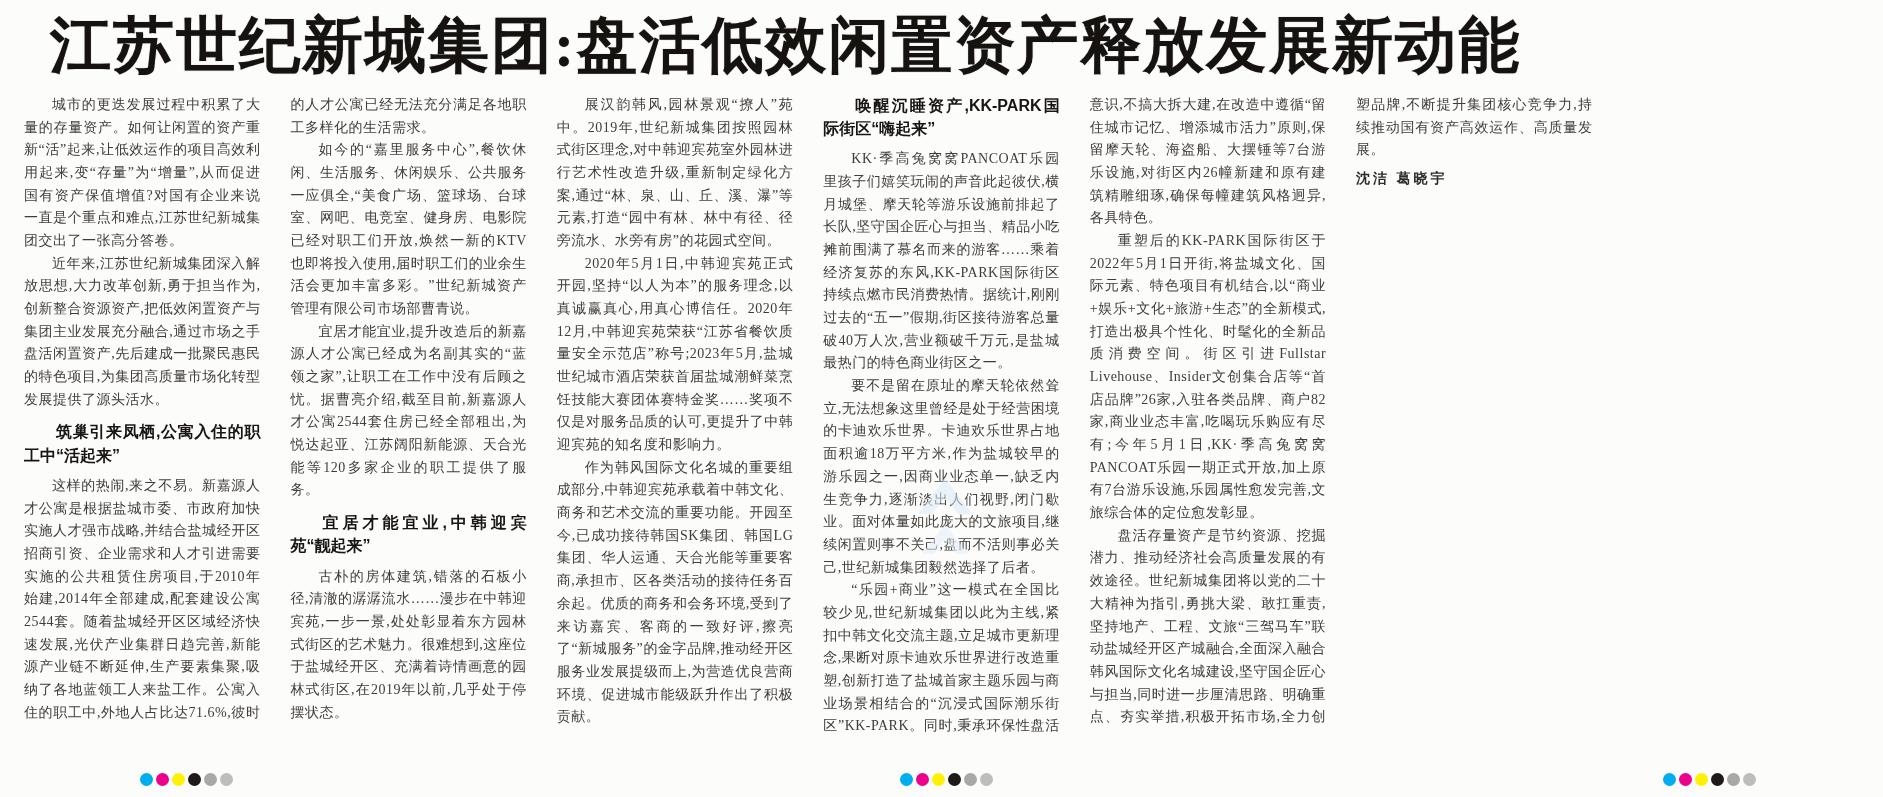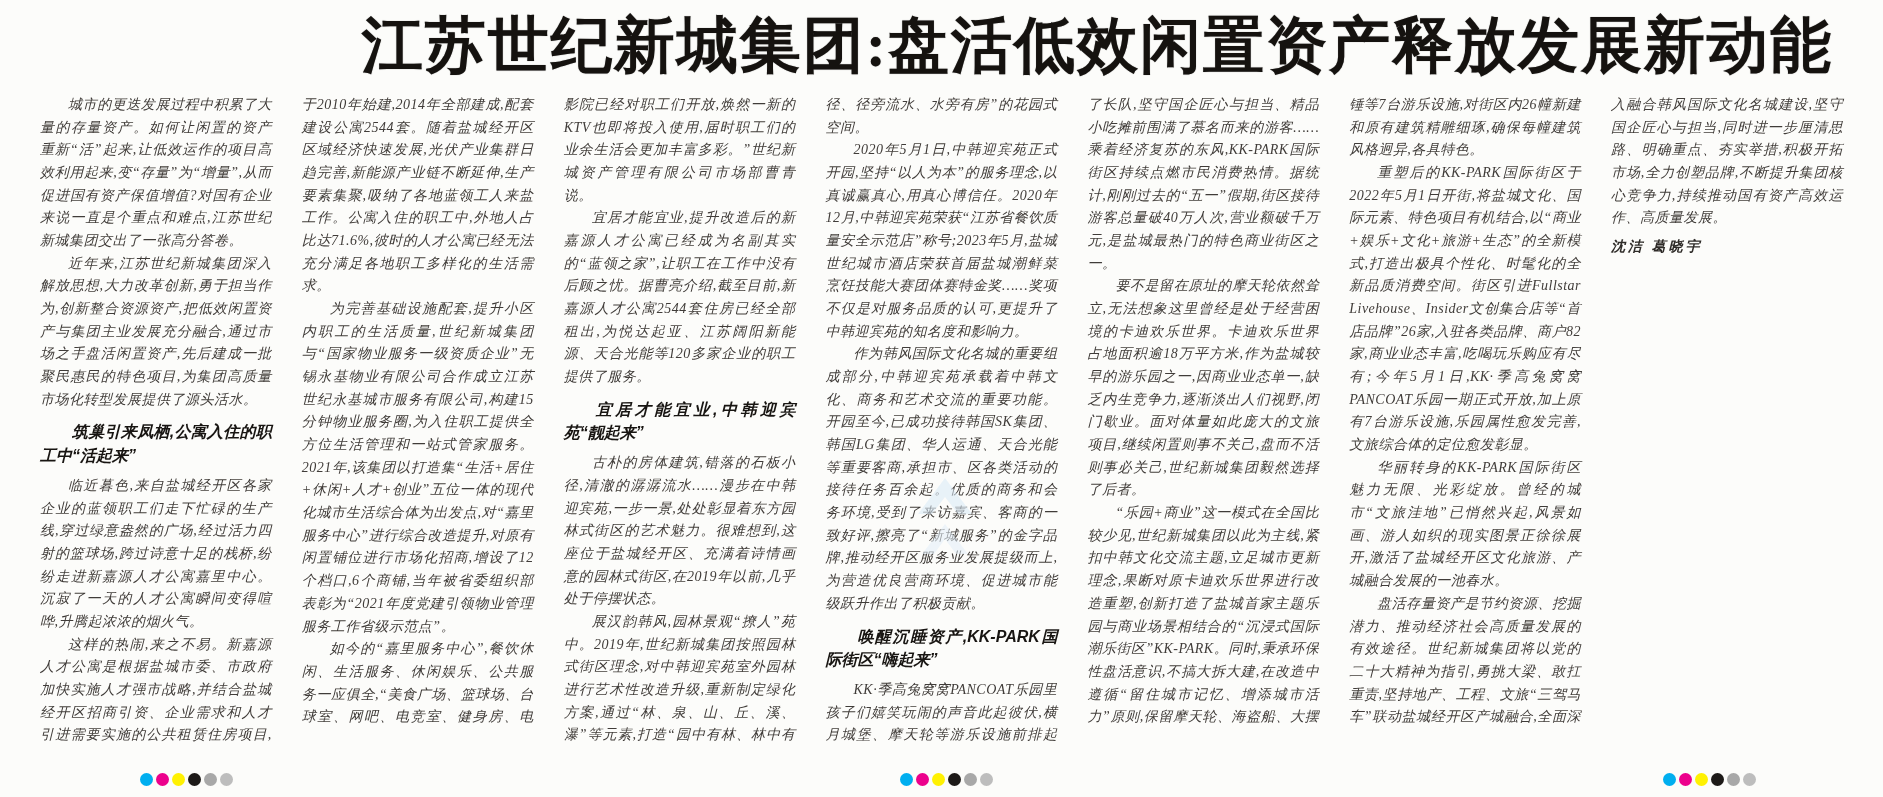--- a/index.html
+++ b/index.html
@@ -3,38 +3,37 @@
 <meta charset="utf-8">
 <style>
   html,body{margin:0;padding:0;}
   body{
     width:1883px;height:797px;position:relative;overflow:hidden;
     background:#fcfcfa;
     font-family:"Liberation Serif", serif;
   }
   .headline{
     margin:0;padding:14px 50px 16px 50px;
-    text-align:right;
+    text-align:left;
     font-size:61px;font-weight:bold;color:#15120f;
     letter-spacing:2px;line-height:1.05;
     font-family:"Liberation Serif", serif;
     text-shadow:0 0 1px rgba(0,0,0,.45);
   }
   .article{
     height:654px;
-    margin:0 40px;
+    margin:0 24px;
     column-count:7;
     column-gap:30px;
     column-fill:auto;
     text-align:justify;
     color:#403c39;
     font-size:14px;
     line-height:1.62;
     letter-spacing:.5px;
-    font-style:italic;
   }
   .article p{margin:0;text-indent:2em;}
   .article h2.subheading{
     font-family:"Liberation Sans", sans-serif;
     font-size:16px;font-weight:bold;color:#181512;
     margin:9px 0 8px 0;text-indent:2em;line-height:1.45;
     letter-spacing:0;
   }
   .article p.byline{
     text-indent:0;margin-top:6px;padding-right:14px;
@@ -51,36 +50,33 @@
 </style>
 </head>
 <body>
 
 <h1 class="headline">江苏世纪新城集团:盘活低效闲置资产释放发展新动能</h1>
 
 <div class="article">
     <p class="paragraph">城市的更迭发展过程中积累了大量的存量资产。如何让闲置的资产重新“活”起来,让低效运作的项目高效利用起来,变“存量”为“增量”,从而促进国有资产保值增值?对国有企业来说一直是个重点和难点,江苏世纪新城集团交出了一张高分答卷。</p>
     <p class="paragraph">近年来,江苏世纪新城集团深入解放思想,大力改革创新,勇于担当作为,创新整合资源资产,把低效闲置资产与集团主业发展充分融合,通过市场之手盘活闲置资产,先后建成一批聚民惠民的特色项目,为集团高质量市场化转型发展提供了源头活水。</p>
     <h2 class="subheading">筑巢引来凤栖,公寓入住的职工中“活起来”</h2>
-    <p class="paragraph">临近暮色,来自盐城经开区各家企业的蓝领职工们走下忙碌的生产线,穿过绿意盎然的广场,经过活力四射的篮球场,跨过诗意十足的栈桥,纷纷走进新嘉源人才公寓嘉里中心。沉寂了一天的人才公寓瞬间变得喧哗,升腾起浓浓的烟火气。</p>
     <p class="paragraph">这样的热闹,来之不易。新嘉源人才公寓是根据盐城市委、市政府加快实施人才强市战略,并结合盐城经开区招商引资、企业需求和人才引进需要实施的公共租赁住房项目,于2010年始建,2014年全部建成,配套建设公寓2544套。随着盐城经开区区域经济快速发展,光伏产业集群日趋完善,新能源产业链不断延伸,生产要素集聚,吸纳了各地蓝领工人来盐工作。公寓入住的职工中,外地人占比达71.6%,彼时的人才公寓已经无法充分满足各地职工多样化的生活需求。</p>
-    <p class="paragraph">为完善基础设施配套,提升小区内职工的生活质量,世纪新城集团与“国家物业服务一级资质企业”无锡永基物业有限公司合作成立江苏世纪永基城市服务有限公司,构建15分钟物业服务圈,为入住职工提供全方位生活管理和一站式管家服务。2021年,该集团以打造集“生活+居住+休闲+人才+创业”五位一体的现代化城市生活综合体为出发点,对“嘉里服务中心”进行综合改造提升,对原有闲置铺位进行市场化招商,增设了12个档口,6个商铺,当年被省委组织部表彰为“2021年度党建引领物业管理服务工作省级示范点”。</p>
     <p class="paragraph">如今的“嘉里服务中心”,餐饮休闲、生活服务、休闲娱乐、公共服务一应俱全,“美食广场、篮球场、台球室、网吧、电竞室、健身房、电影院已经对职工们开放,焕然一新的KTV也即将投入使用,届时职工们的业余生活会更加丰富多彩。”世纪新城资产管理有限公司市场部曹青说。</p>
     <p class="paragraph">宜居才能宜业,提升改造后的新嘉源人才公寓已经成为名副其实的“蓝领之家”,让职工在工作中没有后顾之忧。据曹亮介绍,截至目前,新嘉源人才公寓2544套住房已经全部租出,为悦达起亚、江苏阔阳新能源、天合光能等120多家企业的职工提供了服务。</p>
     <h2 class="subheading">宜居才能宜业,中韩迎宾苑“靓起来”</h2>
     <p class="paragraph">古朴的房体建筑,错落的石板小径,清澈的潺潺流水……漫步在中韩迎宾苑,一步一景,处处彰显着东方园林式街区的艺术魅力。很难想到,这座位于盐城经开区、充满着诗情画意的园林式街区,在2019年以前,几乎处于停摆状态。</p>
     <p class="paragraph">展汉韵韩风,园林景观“撩人”苑中。2019年,世纪新城集团按照园林式街区理念,对中韩迎宾苑室外园林进行艺术性改造升级,重新制定绿化方案,通过“林、泉、山、丘、溪、瀑”等元素,打造“园中有林、林中有径、径旁流水、水旁有房”的花园式空间。</p>
     <p class="paragraph">2020年5月1日,中韩迎宾苑正式开园,坚持“以人为本”的服务理念,以真诚赢真心,用真心博信任。2020年12月,中韩迎宾苑荣获“江苏省餐饮质量安全示范店”称号;2023年5月,盐城世纪城市酒店荣获首届盐城潮鲜菜烹饪技能大赛团体赛特金奖……奖项不仅是对服务品质的认可,更提升了中韩迎宾苑的知名度和影响力。</p>
     <p class="paragraph">作为韩风国际文化名城的重要组成部分,中韩迎宾苑承载着中韩文化、商务和艺术交流的重要功能。开园至今,已成功接待韩国SK集团、韩国LG集团、华人运通、天合光能等重要客商,承担市、区各类活动的接待任务百余起。优质的商务和会务环境,受到了来访嘉宾、客商的一致好评,擦亮了“新城服务”的金字品牌,推动经开区服务业发展提级而上,为营造优良营商环境、促进城市能级跃升作出了积极贡献。</p>
     <h2 class="subheading">唤醒沉睡资产,KK-PARK国际街区“嗨起来”</h2>
     <p class="paragraph">KK·季高兔窝窝PANCOAT乐园里孩子们嬉笑玩闹的声音此起彼伏,横月城堡、摩天轮等游乐设施前排起了长队,坚守国企匠心与担当、精品小吃摊前围满了慕名而来的游客……乘着经济复苏的东风,KK-PARK国际街区持续点燃市民消费热情。据统计,刚刚过去的“五一”假期,街区接待游客总量破40万人次,营业额破千万元,是盐城最热门的特色商业街区之一。</p>
     <p class="paragraph">要不是留在原址的摩天轮依然耸立,无法想象这里曾经是处于经营困境的卡迪欢乐世界。卡迪欢乐世界占地面积逾18万平方米,作为盐城较早的游乐园之一,因商业业态单一,缺乏内生竞争力,逐渐淡出人们视野,闭门歇业。面对体量如此庞大的文旅项目,继续闲置则事不关己,盘而不活则事必关己,世纪新城集团毅然选择了后者。</p>
     <p class="paragraph">“乐园+商业”这一模式在全国比较少见,世纪新城集团以此为主线,紧扣中韩文化交流主题,立足城市更新理念,果断对原卡迪欢乐世界进行改造重塑,创新打造了盐城首家主题乐园与商业场景相结合的“沉浸式国际潮乐街区”KK-PARK。同时,秉承环保性盘活意识,不搞大拆大建,在改造中遵循“留住城市记忆、增添城市活力”原则,保留摩天轮、海盗船、大摆锤等7台游乐设施,对街区内26幢新建和原有建筑精雕细琢,确保每幢建筑风格迥异,各具特色。</p>
     <p class="paragraph">重塑后的KK-PARK国际街区于2022年5月1日开街,将盐城文化、国际元素、特色项目有机结合,以“商业+娱乐+文化+旅游+生态”的全新模式,打造出极具个性化、时髦化的全新品质消费空间。街区引进Fullstar Livehouse、Insider文创集合店等“首店品牌”26家,入驻各类品牌、商户82家,商业业态丰富,吃喝玩乐购应有尽有;今年5月1日,KK·季高兔窝窝PANCOAT乐园一期正式开放,加上原有7台游乐设施,乐园属性愈发完善,文旅综合体的定位愈发彰显。</p>
-    <p class="paragraph">华丽转身的KK-PARK国际街区魅力无限、光彩绽放。曾经的城市“文旅洼地”已悄然兴起,风景如画、游人如织的现实图景正徐徐展开,激活了盐城经开区文化旅游、产城融合发展的一池春水。</p>
     <p class="paragraph">盘活存量资产是节约资源、挖掘潜力、推动经济社会高质量发展的有效途径。世纪新城集团将以党的二十大精神为指引,勇挑大梁、敢扛重责,坚持地产、工程、文旅“三驾马车”联动盐城经开区产城融合,全面深入融合韩风国际文化名城建设,坚守国企匠心与担当,同时进一步厘清思路、明确重点、夯实举措,积极开拓市场,全力创塑品牌,不断提升集团核心竞争力,持续推动国有资产高效运作、高质量发展。</p>
     <p class="byline">沈洁  葛晓宇</p>
   </div>
 
 <span class="watermark">
   <svg width="58" height="118" viewBox="0 0 58 118" xmlns="http://www.w3.org/2000/svg">
     <path d="M29 8 L56 44 L42 44 L29 27 L16 44 L2 44 Z" fill="#d9eaf7"></path>
     <path d="M29 54 L52 84 L40 84 L29 69 L18 84 L6 84 Z" fill="#e3eff9"></path>
   </svg>
 </span>

